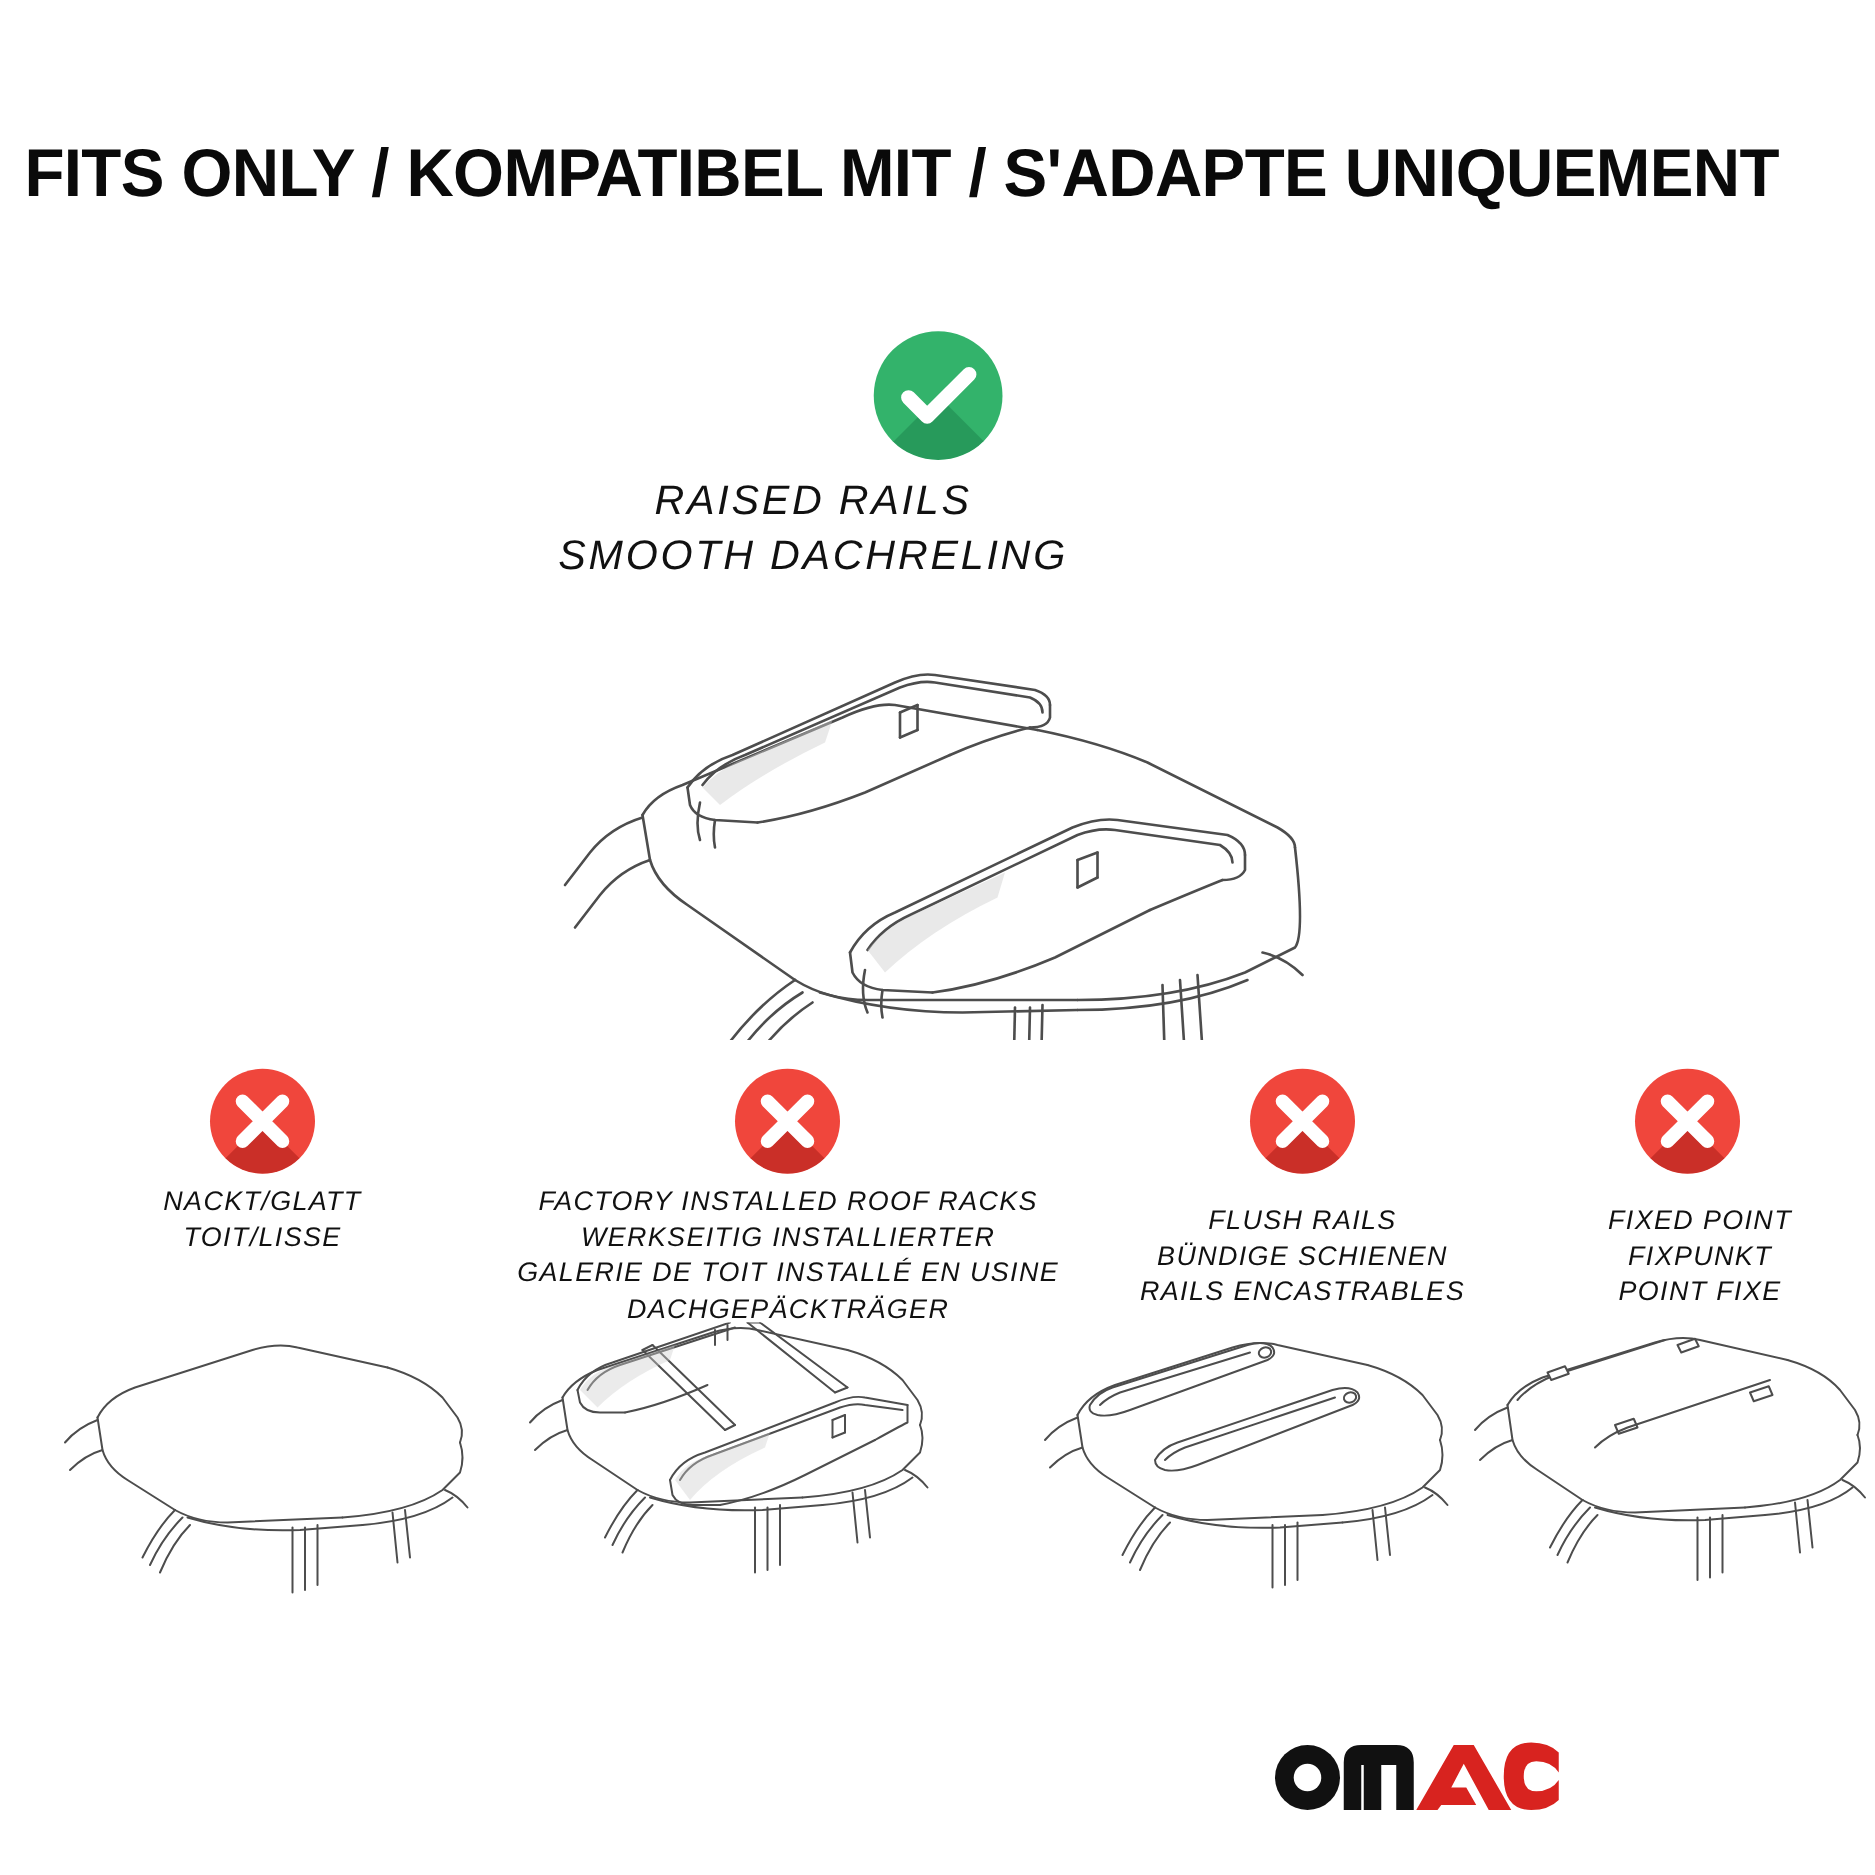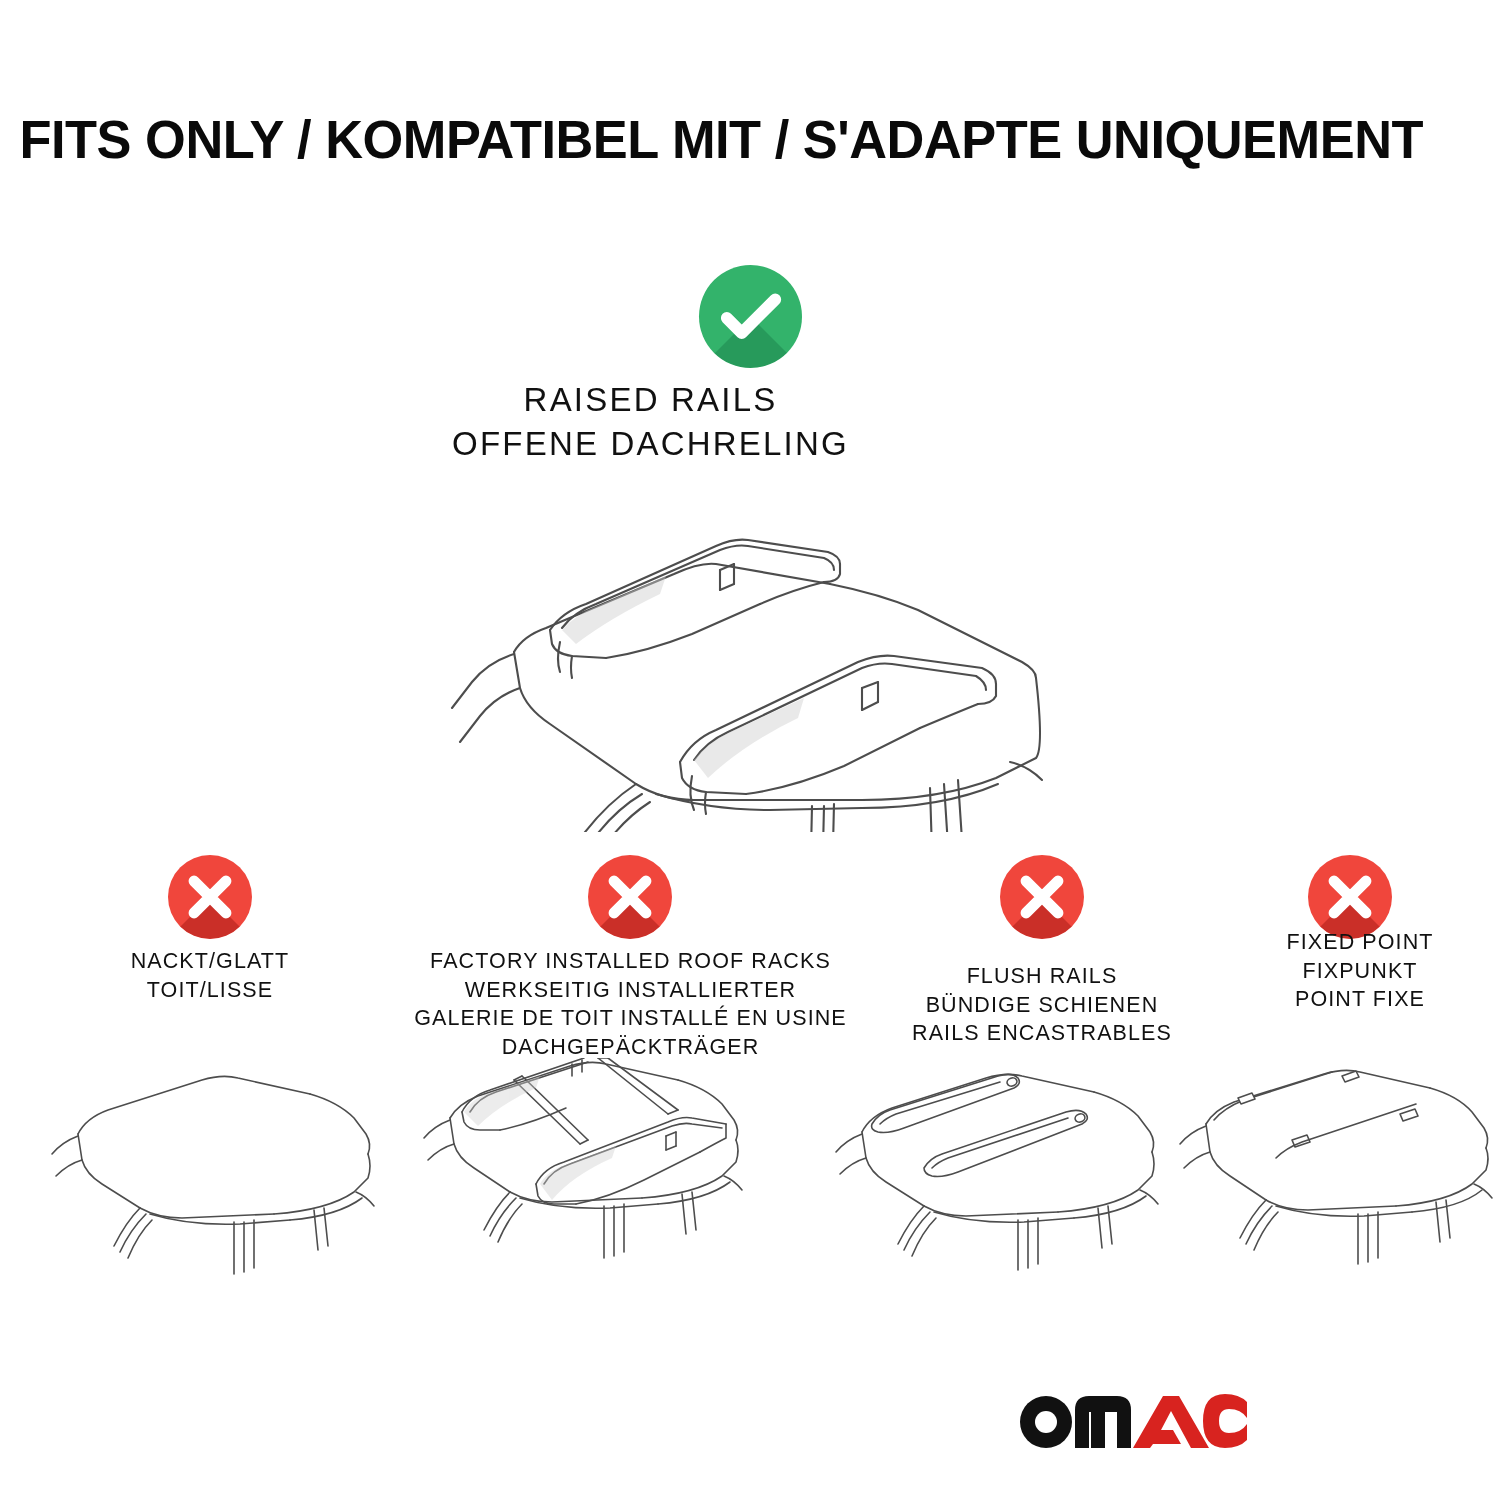--- a/index.html
+++ b/index.html
@@ -54,20 +54,21 @@
 
   
   .labels{
     position:absolute;
     text-align:center;
     color:#111111;
     font-weight:400;
     line-height:1.28;
     letter-spacing:1.6px;
     font-family:"Liberation Sans","DejaVu Sans",sans-serif;
+    font-style:italic;
   }
   .labels div{white-space:nowrap;}
 
   .hero-labels{
     left:0;right:0;top:378px;
     font-size:33px;
     letter-spacing:2.2px;
     line-height:1.33;
   }
 
@@ -94,21 +95,21 @@
 
   <div class="badge ok" style="left:699px;top:265px;width:103px;height:103px;">
     <div class="shadow"></div>
     <svg viewBox="0 0 100 100" aria-hidden="true">
       <path d="M27 51.5 L41.5 66 L74 33.5" fill="none" stroke="#ffffff" stroke-width="11.5" stroke-linecap="round" stroke-linejoin="round"></path>
     </svg>
   </div>
 
   <div class="labels hero-labels">
     <div>RAISED RAILS</div>
-    <div>OFFENE DACHRELING</div>
+    <div>SMOOTH DACHRELING</div>
   </div>
 
   <div class="illus" style="left:410px;top:512px;width:700px;height:320px;">
     <svg viewBox="0 0 700 320" aria-hidden="true">
       <g fill="none" stroke="#4d4d4d" stroke-width="2.1" stroke-linecap="round" stroke-linejoin="round">
 
         <path d="M104 140 Q113 124 136 116 L264 62 Q290 50 306 52 L420 72"></path>
         <path d="M420 72 Q470 82 508 98 L612 150 Q626 158 626 166"></path>
         <path d="M104 140 L110 176 Q116 196 140 212 L226 272"></path>
         <path d="M226 272 Q252 288 284 288 L452 288"></path>
@@ -322,21 +323,21 @@
     </svg>
   </div>
 
   <div class="badge no" style="left:1308px;top:855px;width:84px;height:84px;">
     <div class="shadow"></div>
     <svg viewBox="0 0 100 100" aria-hidden="true">
       <path d="M31 31 L69 69 M69 31 L31 69" fill="none" stroke="#ffffff" stroke-width="13" stroke-linecap="round"></path>
     </svg>
   </div>
 
-  <div class="labels col-labels" style="left:1220px;top:928px;width:280px;">
+  <div class="labels col-labels" style="left:1220px;top:962px;width:280px;">
     <div>FIXED POINT</div>
     <div>FIXPUNKT</div>
     <div>POINT FIXE</div>
   </div>
 
   <div class="illus" style="left:1172px;top:1062px;width:330px;height:215px;">
     <svg viewBox="0 0 330 215" aria-hidden="true">
       <g fill="none" stroke="#4d4d4d" stroke-width="1.6" stroke-linecap="round" stroke-linejoin="round">
         <path d="M34 62 Q42 48 62 40 L152 12 Q172 6 188 10 L258 26"></path>
         <path d="M258 26 Q286 34 300 50 L312 66 Q318 76 314 86"></path>

